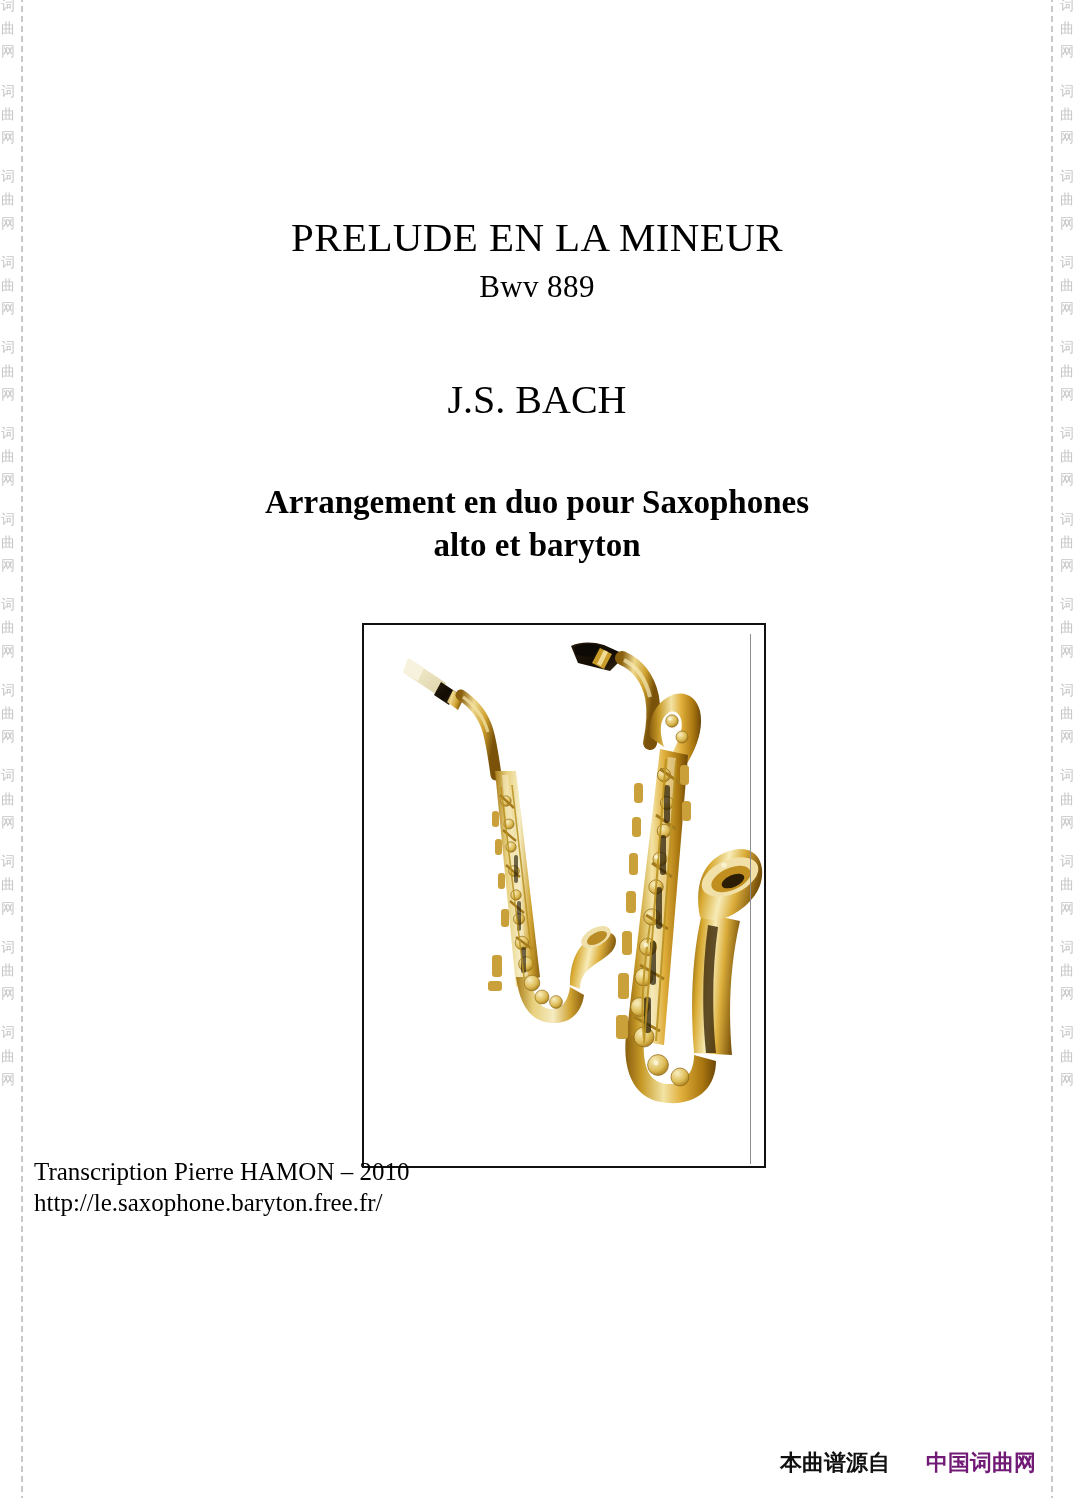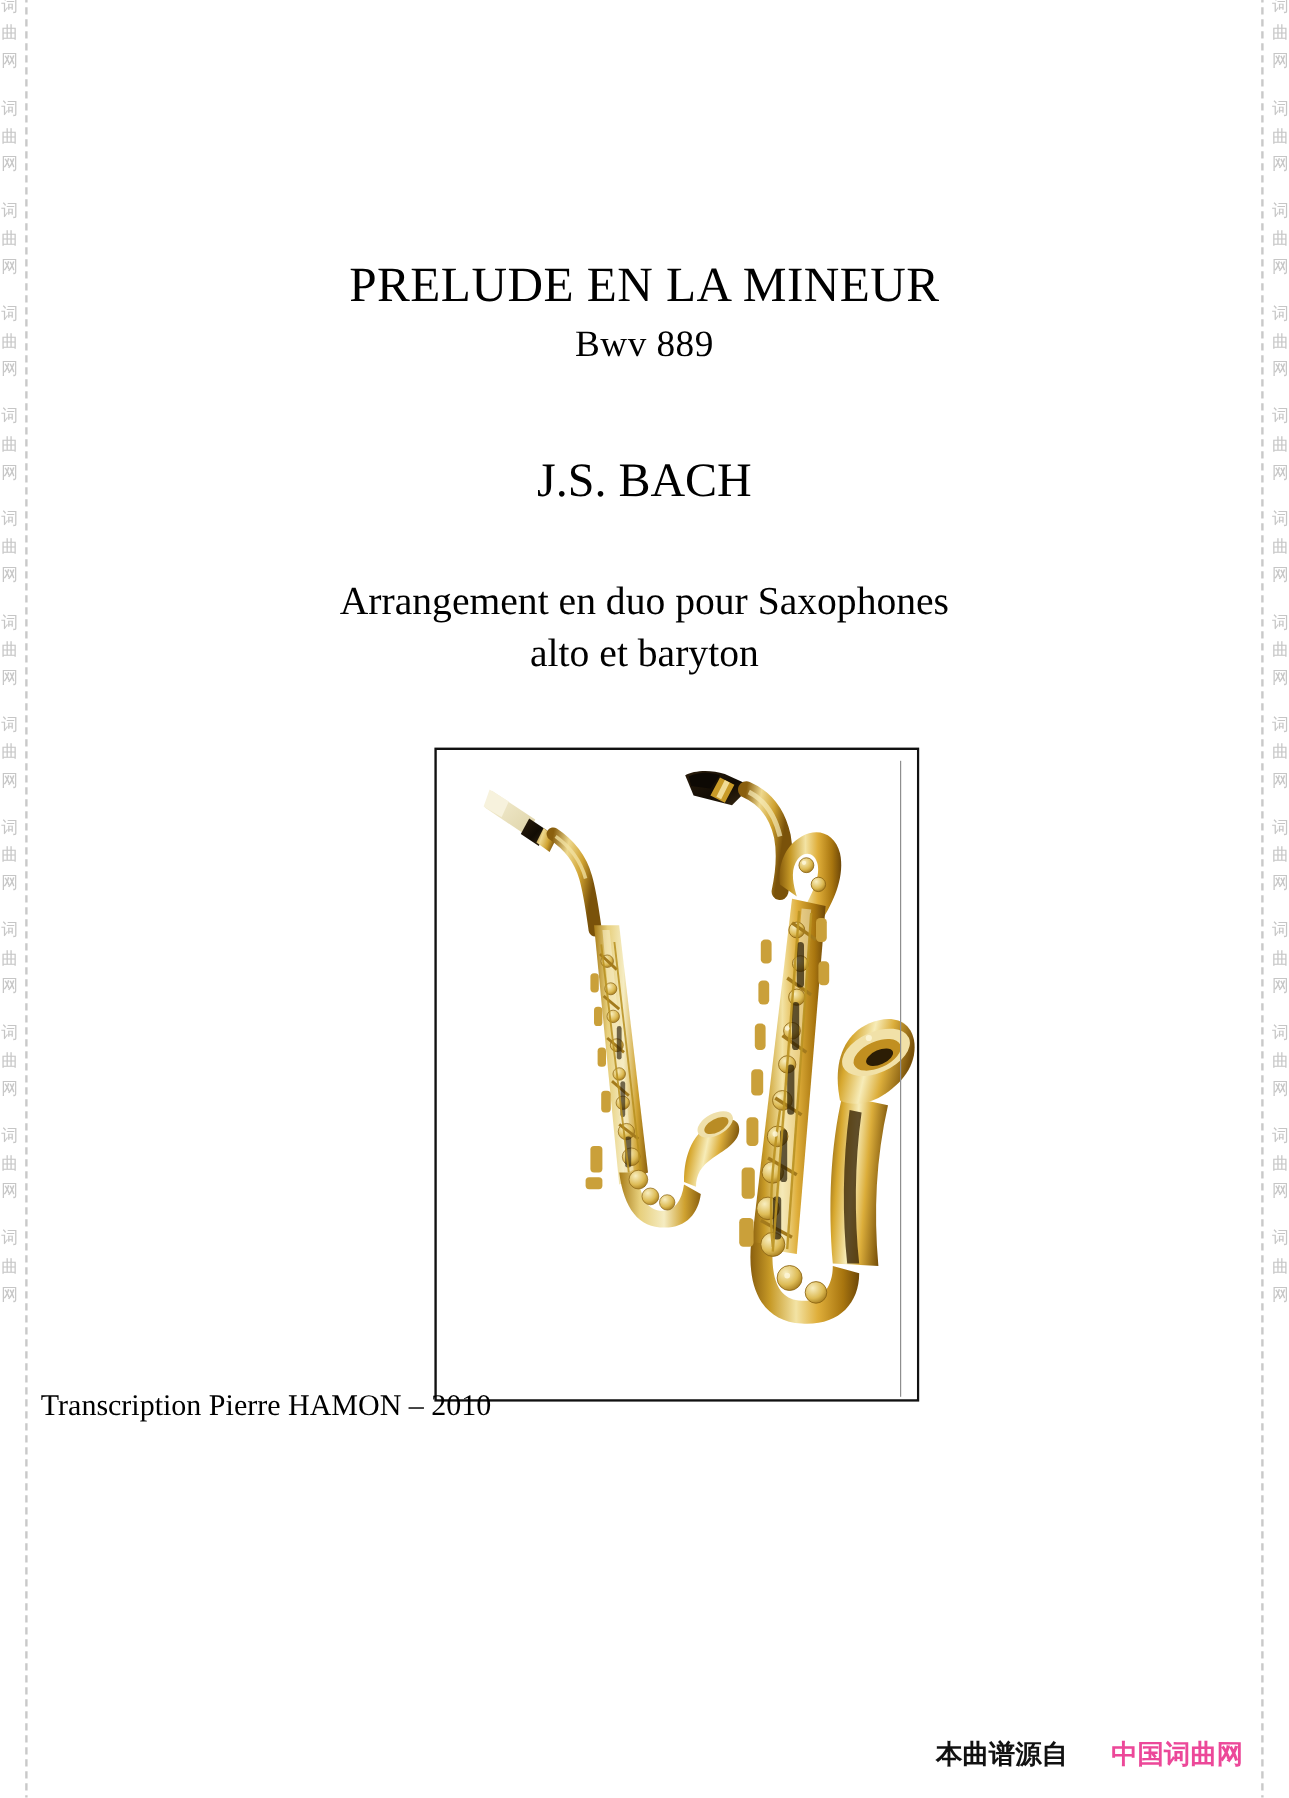--- a/index.html
+++ b/index.html
@@ -94,21 +94,21 @@
     padding-top: 53px;
     font-size: 40px;
     line-height: 46px;
     font-weight: 400;
   }
   .arrangement {
     margin: 0;
     padding-top: 46px;
     font-size: 33px;
     line-height: 43px;
-    font-weight: 400;
+    font-weight: 700;
   }
   .arrangement .line2 { display: block; }
 
   
   .photo-frame {
     position: absolute;
     left: 328px;
     top: 623px;
     width: 400px;
     height: 541px;
@@ -161,21 +161,21 @@
     display: flex;
     align-items: baseline;
     gap: 36px;
     font-family: "DejaVu Sans", sans-serif;
     font-weight: bold;
     font-size: 22px;
     line-height: 26px;
     white-space: nowrap;
   }
   .source-prefix { color: #111111; }
-  .source-site   { color: #ec4899; }
+  .source-site   { color: #701a75; }
 </style>
 </head>
 <body>
 
 <div class="edge-strip left">
   <div class="edge-dash"></div>
   <div class="edge-marks" id="left-edge-marks">
       <div class="edge-mark">词</div>
       <div class="edge-mark">曲</div>
       <div class="edge-mark">网</div>
@@ -503,19 +503,20 @@
             <circle cx="360" cy="240" r="2.6"></circle>
           </g>
         </g>
       </svg>
       <div class="photo-rule"></div>
     </div>
   </div>
 
   <div class="credits">
     <p class="credit-line">Transcription Pierre HAMON – 2010</p>
+    <p class="credit-line">http://le.saxophone.baryton.free.fr/</p>
   </div>
 </div>
 
 <div class="source-watermark">
   <span class="source-prefix">本曲谱源自</span>
   <span class="source-site">中国词曲网</span>
 </div>
 
 </body></html>

